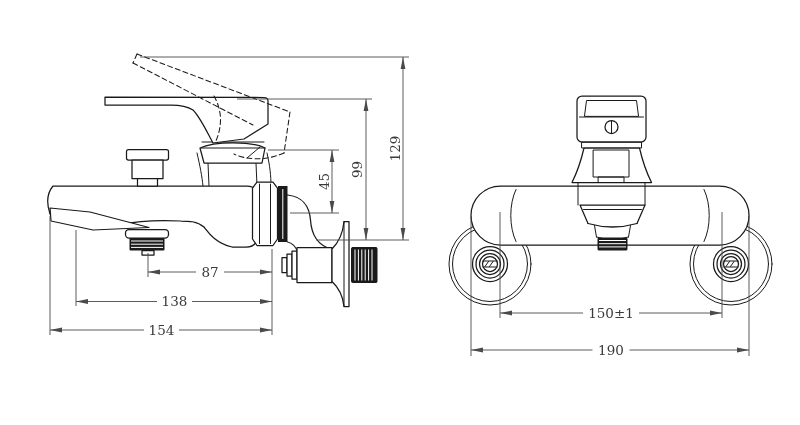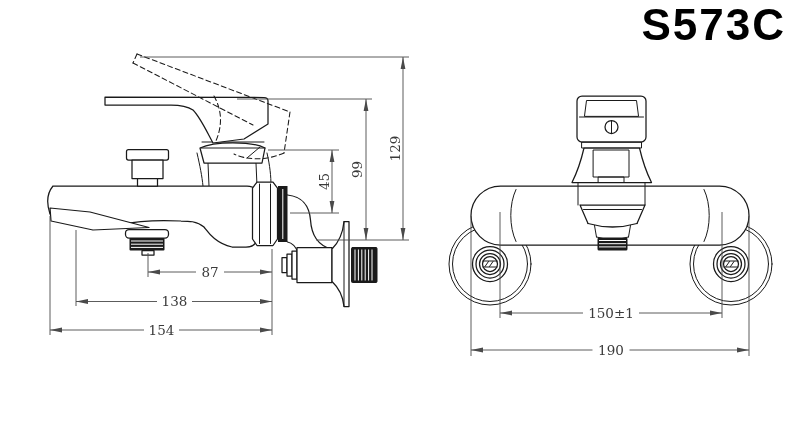--- a/index.html
+++ b/index.html
@@ -199,14 +199,13 @@
       <path class="dim" d="M749,216 L749,356"></path>
       <path class="dim" d="M500,313 L722,313" marker-start="url(#arrow)" marker-end="url(#arrow)"></path>
       <path class="dim" d="M471,350 L749,350" marker-start="url(#arrow)" marker-end="url(#arrow)"></path>
       <rect class="mask" x="583" y="306.5" width="56" height="13"></rect>
       <text class="dimtxt" text-anchor="middle" x="611" y="317.5">150±1</text>
       <rect class="mask" x="592.5" y="343.5" width="37" height="13"></rect>
       <text class="dimtxt" text-anchor="middle" x="611" y="354.5">190</text>
     </g>
   </svg>
 
-  <div id="model-title">S573C</div>
 </div>
 
 </body></html>

